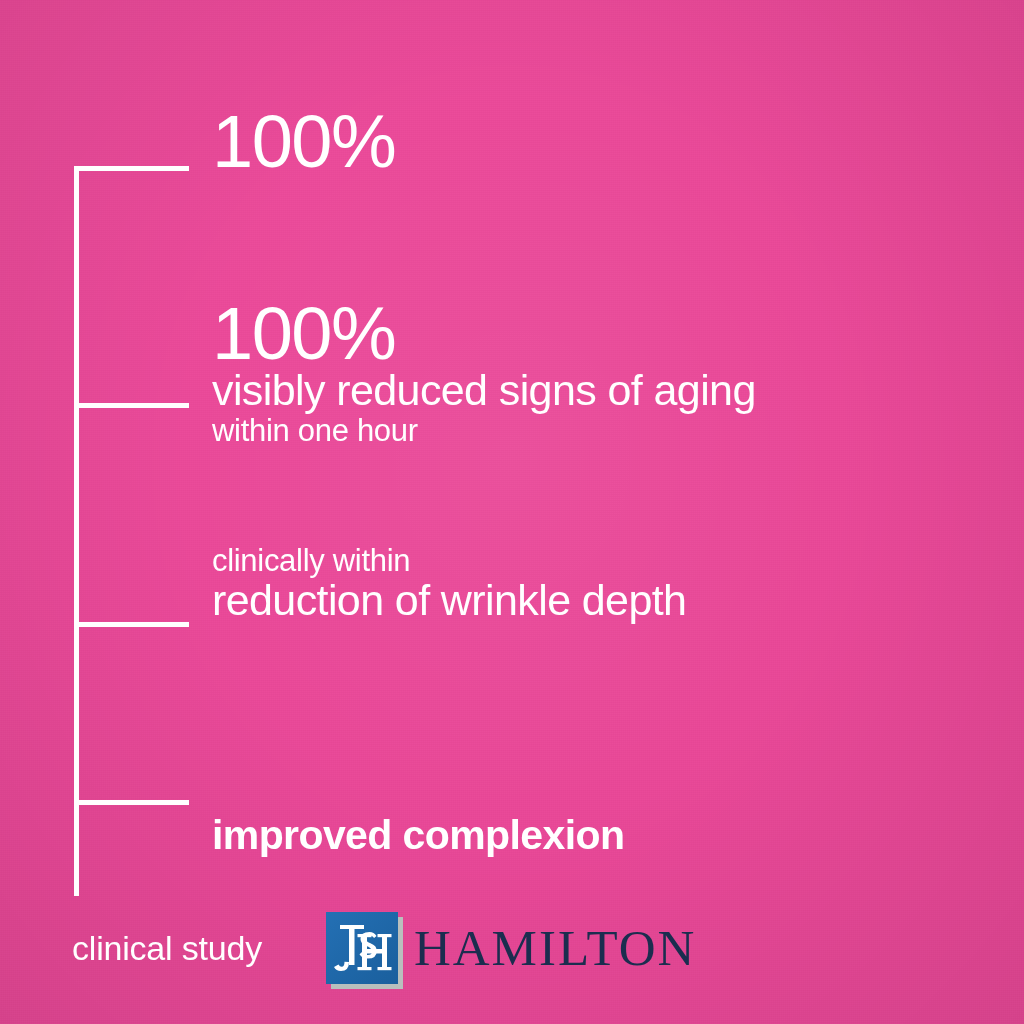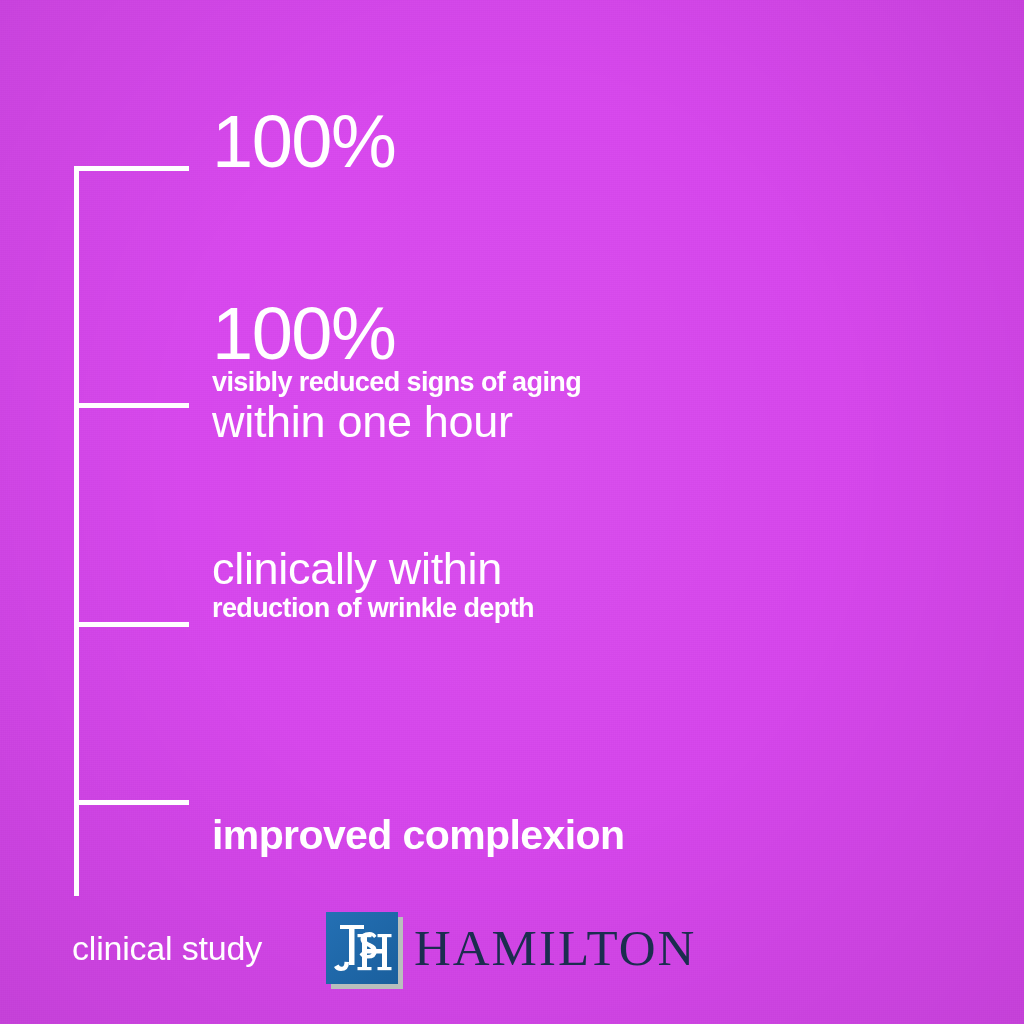--- a/index.html
+++ b/index.html
@@ -9,21 +9,21 @@
   body {
     width: 1024px;
     height: 1024px;
     overflow: hidden;
     font-family: "Liberation Sans", sans-serif;
   }
   #poster {
     position: relative;
     width: 1024px;
     height: 1024px;
-    background: #d946ef;
+    background: #ec4899;
     overflow: hidden;
   }
   
   #noise {
     position: absolute;
     inset: 0;
     pointer-events: none;
     opacity: 0.25;
     background-image:
       repeating-linear-gradient(0deg, rgba(255,255,255,0.035) 0px, rgba(255,255,255,0.035) 1px, rgba(0,0,0,0.035) 1px, rgba(0,0,0,0.035) 2px),
@@ -66,35 +66,35 @@
     letter-spacing: -0.2px;
   }
   .big-num {
     font-size: 74px;
     font-weight: 300;
     line-height: 0.92;
     letter-spacing: -1.5px;
     display: block;
   }
   .line-bold {
-    font-size: 27px;
-    font-weight: 700;
+    font-size: 43px;
+    font-weight: 400;
     line-height: 1.06;
     letter-spacing: -0.6px;
     display: block;
   }
   .line-med {
     font-size: 41px;
     font-weight: 600;
     line-height: 1.06;
     letter-spacing: -0.6px;
     display: block;
   }
   .line-light {
-    font-size: 45px;
+    font-size: 31px;
     font-weight: 300;
     line-height: 1.1;
     letter-spacing: -0.3px;
     display: block;
   }
 
   #block-1 { top: 108px; }
   #block-2 { top: 300px; }
   #block-3 { top: 544px; }
   #block-4 { top: 814px; }

